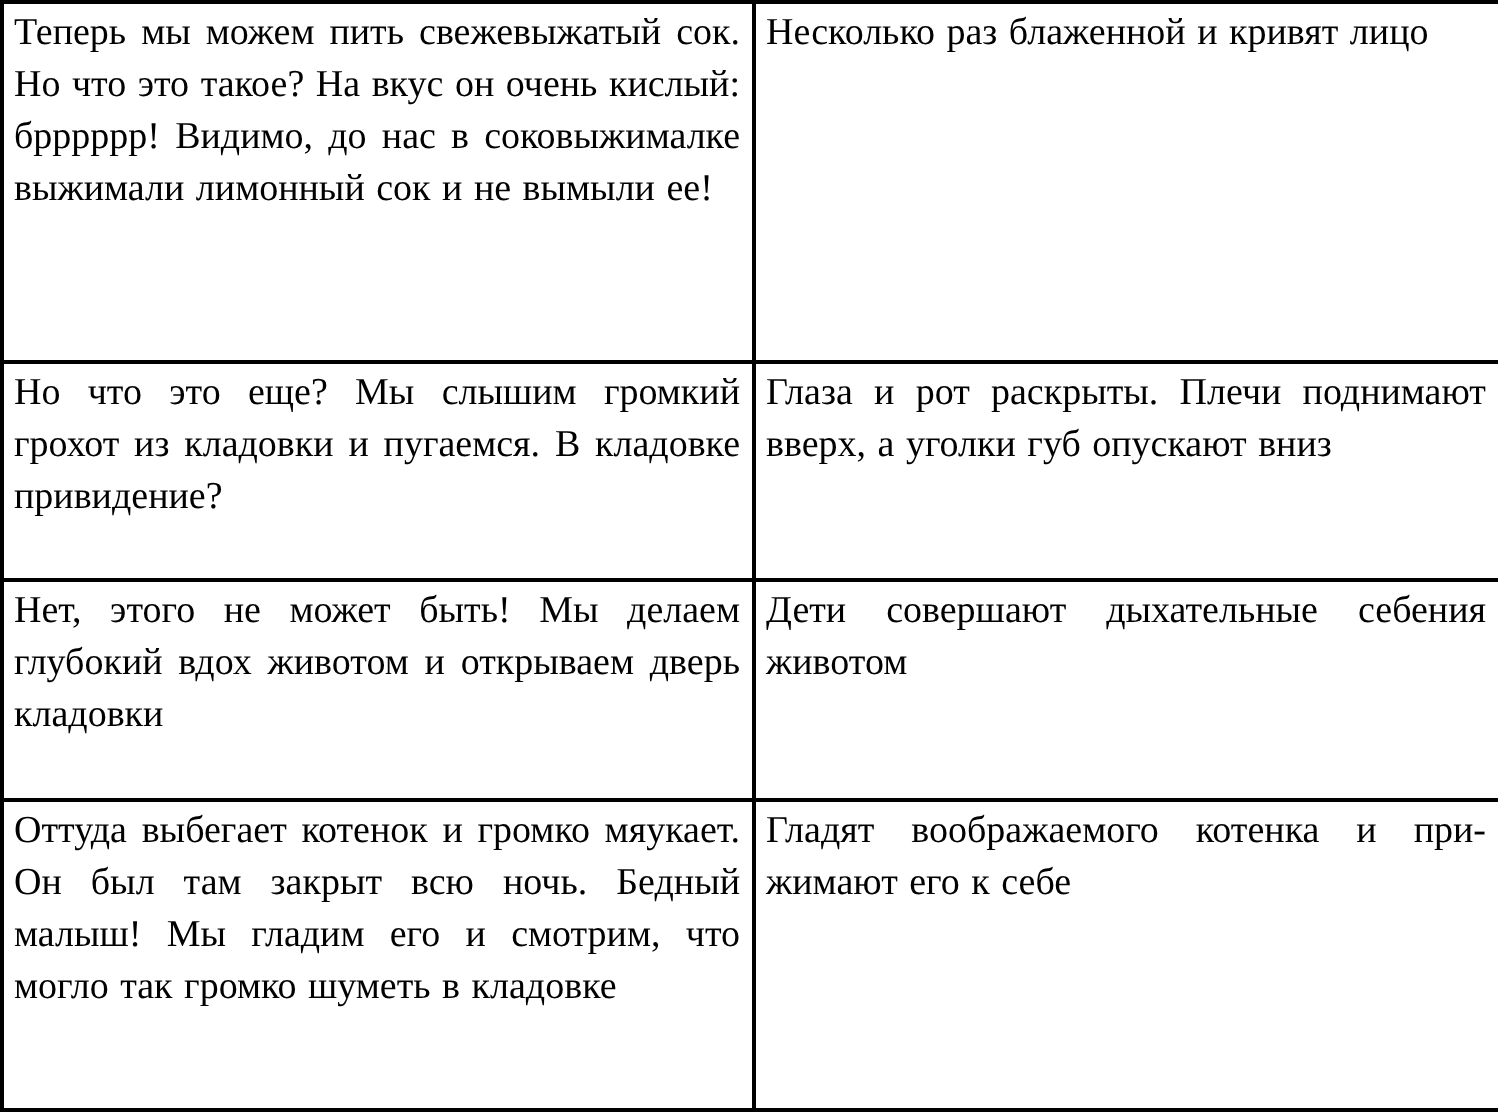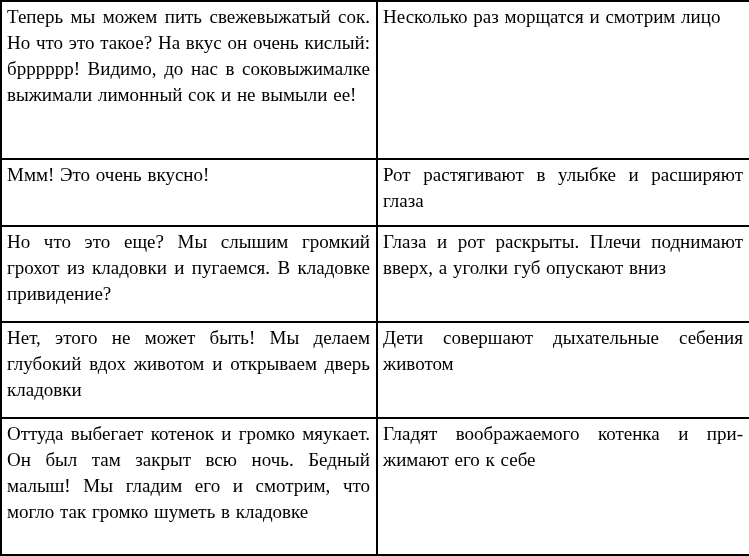--- a/index.html
+++ b/index.html
@@ -47,25 +47,21 @@
 
 <div class="page">
   <table class="script-table">
     <colgroup>
       <col class="col-left">
       <col class="col-right">
     </colgroup>
     <tbody>
       <tr class="r1">
         <td>Теперь мы можем пить свежевыжатый сок. Но что это такое? На вкус он очень кислый: брррррр! Видимо, до нас в со­ковыжималке выжимали лимонный сок и не вымыли ее!</td>
-        <td>Несколько раз морщатся и смотрим лицо</td>
-      </tr>
-      <tr class="r3">
-        <td>Ммм! Это очень вкусно!</td>
-        <td>Рот растягивают в улыбке и расширяют глаза</td>
+        <td>Несколько раз блаженной и кривят лицо</td>
       </tr>
       <tr class="r4">
         <td>Но что это еще? Мы слышим громкий грохот из кладовки и пугаемся. В кла­довке привидение?</td>
         <td>Глаза и рот раскрыты. Плечи поднима­ют вверх, а уголки губ опускают вниз</td>
       </tr>
       <tr class="r5">
         <td>Нет, этого не может быть! Мы делаем глубокий вдох животом и открываем дверь кладовки</td>
         <td>Дети совершают дыхательные себе­ния животом</td>
       </tr>
       <tr class="r6">

